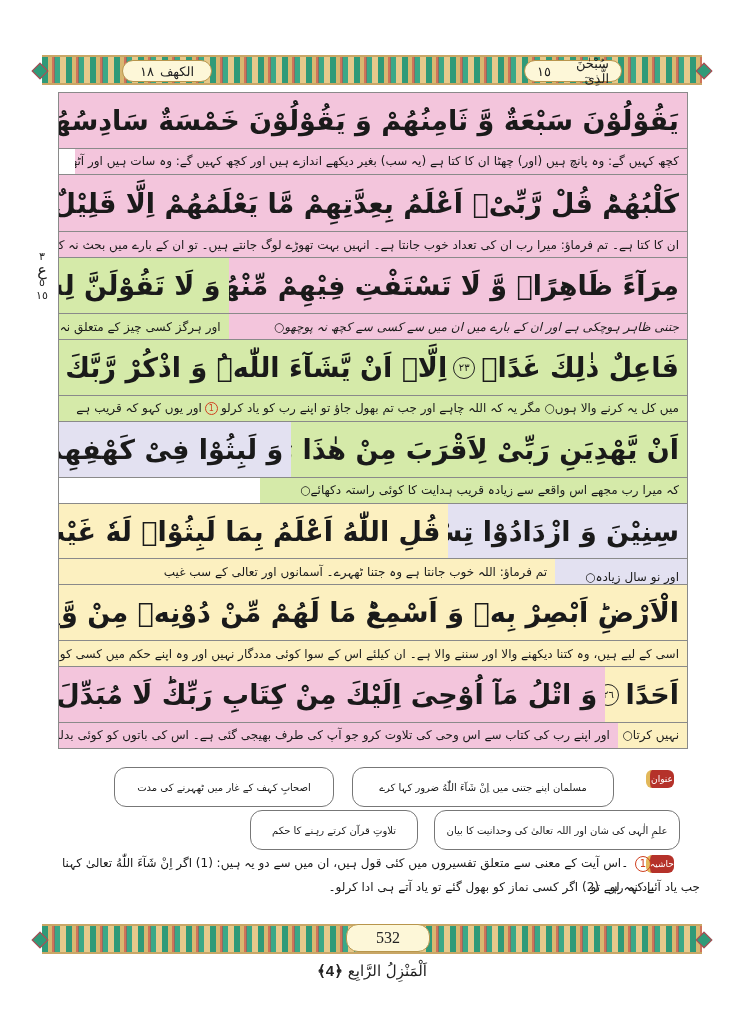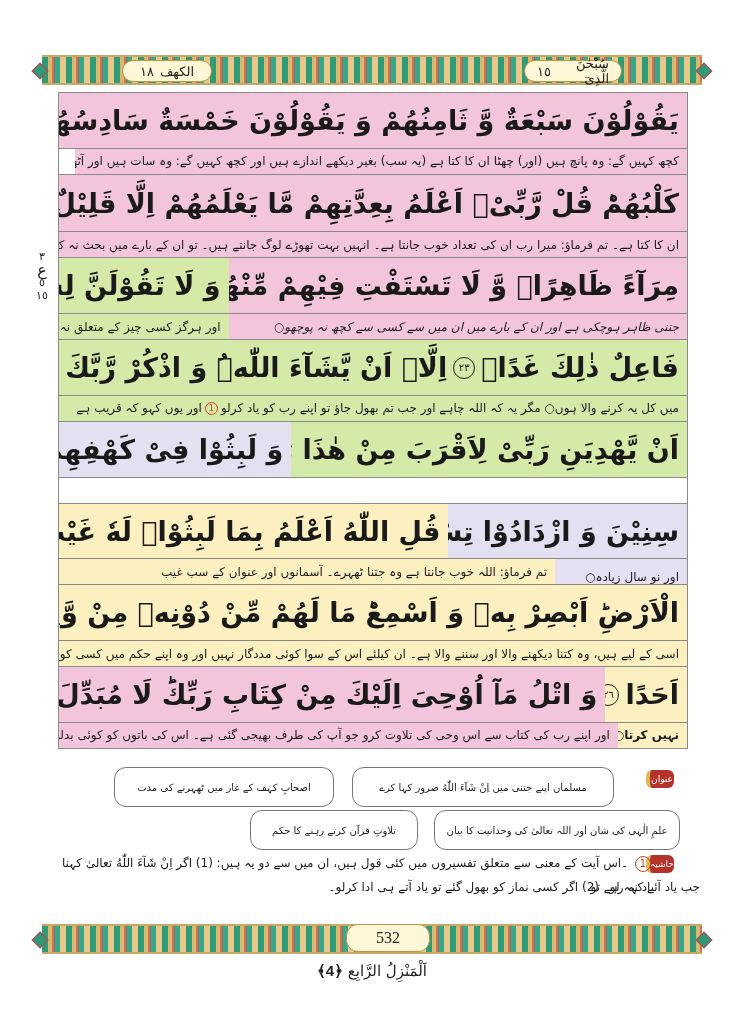--- a/index.html
+++ b/index.html
@@ -174,38 +174,41 @@
     <div class="seg green" style="width:63%;">
       <span>اَنْ یَّهْدِیَنِ رَبِّیْ لِاَقْرَبَ مِنْ هٰذَا رَشَدًا</span>
 
     </div>
     <div class="seg lav" style="width:37%;">
         <span>وَ لَبِثُوْا فِیْ كَهْفِهِمْ ثَلٰثَ مِائَةٍ</span>
       </div>
   </div>
 
   <div class="row urdu" style="top: 384.68px; height: 26.017px;">
+    <div class="seg green" style="width:68%;">
+        <span>کہ میرا رب مجھے اس واقعے سے زیادہ قریب ہدایت کا کوئی راستہ دکھائے○</span>
+      </div>
   </div>
 
   <div class="row arabic" style="top: 410.697px; height: 55.7507px;">
     <div class="seg lav" style="width:38%;">
       <span>سِنِیْنَ وَ ازْدَادُوْا تِسْعًا</span>
 
     </div>
     <div class="seg yellow" style="width:62%;">
         <span>قُلِ اللّٰهُ اَعْلَمُ بِمَا لَبِثُوْاۚ لَهٗ غَیْبُ السَّمٰوٰتِ وَ</span>
       </div>
   </div>
 
   <div class="row urdu" style="top: 466.448px; height: 26.017px;">
     <div class="seg lav" style="width:21%;align-items:flex-end;">
         <span>اور نو سال زیادہ○</span>
       </div>
     <div class="seg yellow" style="width:79%;">
-        <span>تم فرماؤ: اللہ خوب جانتا ہے وہ جتنا ٹھہرے۔ آسمانوں اور عنوان کے سب غیب</span>
+        <span>تم فرماؤ: اللہ خوب جانتا ہے وہ جتنا ٹھہرے۔ آسمانوں اور تعالی کے سب غیب</span>
       </div>
   </div>
 
   <div class="row arabic" style="top: 492.465px; height: 55.7507px;">
     <div class="seg yellow" style="width:100%;">
         <span>الْاَرْضِؕ اَبْصِرْ بِهٖ وَ اَسْمِعْؕ مَا لَهُمْ مِّنْ دُوْنِهٖ مِنْ وَّلِیٍّ٘ وَّ لَا یُشْرِكُ فِیْ حُكْمِهٖۤ</span>
       </div>
   </div>
 
   <div class="row urdu" style="top: 548.215px; height: 26.017px;">
@@ -216,21 +219,21 @@
 <div class="row arabic" style="top: 574.232px; height: 55.7507px;">
       <div class="seg yellow" style="width: 13%;">
         <span>اَحَدًا</span>
         <span class="ayah-mark">٢٦</span>
       </div>
       <div class="seg pink" style="width: 87%;">
         <span>وَ اتْلُ مَاۤ اُوْحِیَ اِلَیْكَ مِنْ كِتَابِ رَبِّكَؕ لَا مُبَدِّلَ لِكَلِمٰتِهٖ ﳜ وَ</span>
       </div>
     </div>
     <div class="row urdu" style="top: 629.983px; height: 26.017px;">
-      <div class="seg yellow" style="width: 11%; font-weight: bold;">
+      <div class="seg yellow" style="width: 11%;">
         <span>نہیں کرتا○</span>
       </div>
       <div class="seg pink" style="width: 89%;">
         <span>اور اپنے رب کی کتاب سے اس وحی کی تلاوت کرو جو آپ کی طرف بھیجی گئی ہے۔ اس کی باتوں کو کوئی بدلنے والا نہیں اور</span>
       </div>
     </div>
   </div>
 
 <div class="verse-block" style="top:710px;height:0;border:none;"></div>
 <div style="position:absolute;left:58px;top:684px;width:630px;"></div>

